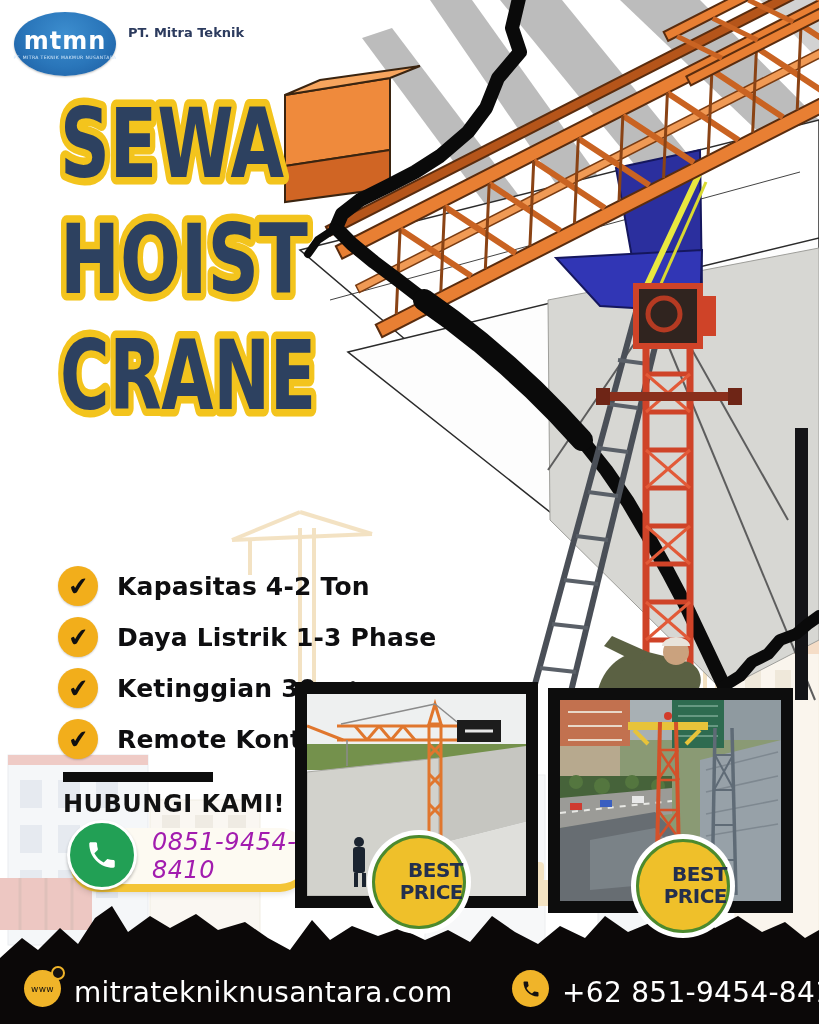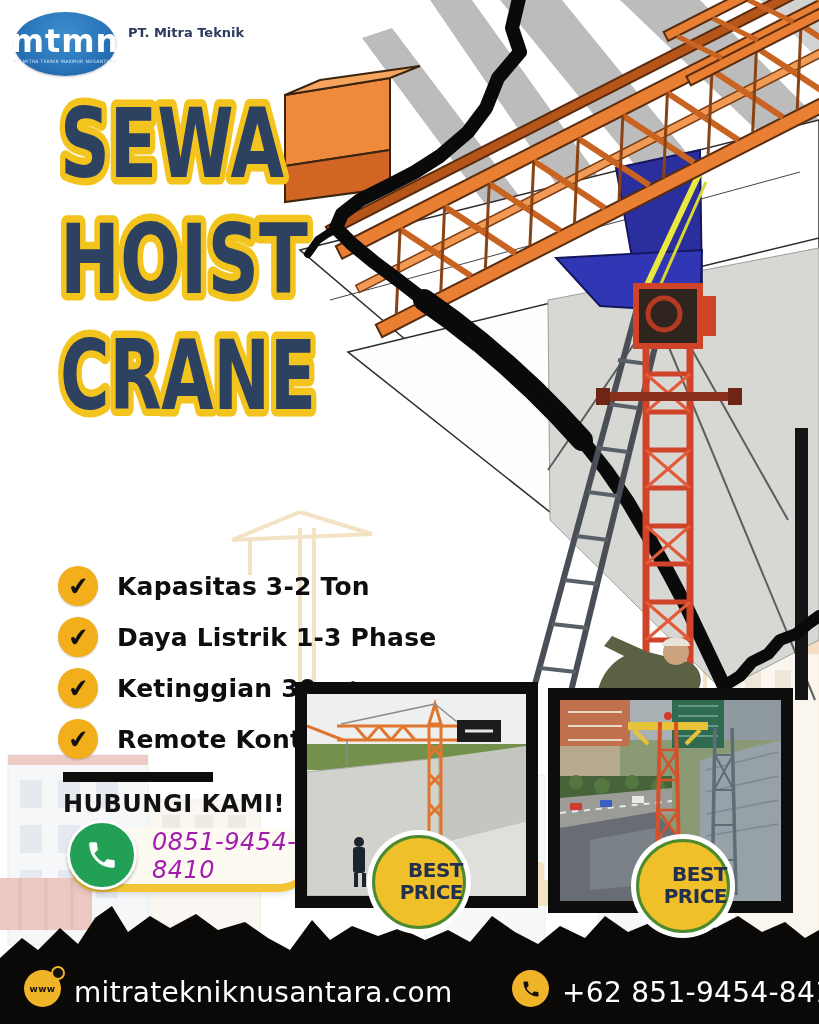--- a/index.html
+++ b/index.html
@@ -9,21 +9,21 @@
   }
   .layer{position:absolute;left:0;top:0;}
 
   
   .logo{
     position:absolute;left:14px;top:12px;width:102px;height:64px;border-radius:50%;
     background:radial-gradient(ellipse at 50% 35%, #3d8ecf 0%, #2a76ba 55%, #1b5a9e 100%);
     display:flex;flex-direction:column;align-items:center;justify-content:center;z-index:5;
     box-shadow:0 1px 2px rgba(0,0,0,.25);
   }
-  .logo .logo-txt{color:#fff;font-weight:bold;font-size:32px;letter-spacing:1px;line-height:1;}
+  .logo .logo-txt{color:#fff;font-weight:bold;font-size:24px;letter-spacing:1px;line-height:1;}
   .logo .logo-sub{color:#d6e9fa;font-size:4.5px;letter-spacing:.4px;margin-top:2px;white-space:nowrap;}
   .company{position:absolute;left:128px;top:24px;z-index:5;color:#2c3b5e;font-weight:bold;
     font-size:13px;line-height:1.45;}
 
   
   .headline{position:absolute;left:48px;top:80px;z-index:5;}
   .headline svg{display:block;}
   .headline text{
     font-family:"DejaVu Sans","Liberation Sans",sans-serif;font-weight:bold;
     fill:#2d4160;stroke:#f3c41d;stroke-width:15px;stroke-linejoin:round;paint-order:stroke fill;
@@ -65,21 +65,21 @@
   .badge-1{left:372px;top:835px;}
   .badge-2{left:636px;top:839px;}
 
   
   .torn{position:absolute;left:0;top:0;z-index:7;pointer-events:none;}
   .footer-item{position:absolute;z-index:9;display:flex;align-items:center;color:#fff;}
   .footer-left{left:24px;top:968px;}
   .footer-right{left:512px;top:968px;}
   .footer-icon{width:37px;height:37px;border-radius:50%;background:#f0b429;
     display:flex;align-items:center;justify-content:center;position:relative;flex:0 0 37px;}
-  .footer-icon .www{font-size:9px;font-weight:bold;color:#141110;letter-spacing:.3px;}
+  .footer-icon .www{font-size:9px;font-weight:normal;color:#141110;letter-spacing:.3px;}
   .footer-icon .mini-globe{position:absolute;right:-4px;top:-4px;width:14px;height:14px;border-radius:50%;
     border:2px solid #f0b429;background:#141110;box-sizing:border-box;}
   .footer-text{margin-left:13px;font-size:28px;letter-spacing:.3px;white-space:nowrap;margin-top:8px;}
 </style>
 </head>
 <body>
 
 <div class="poster">
 
   <svg class="layer" width="819" height="1024" style="z-index:1;opacity:.3">
@@ -296,21 +296,21 @@
       <text x="12" y="97" font-size="97" textLength="256" lengthAdjust="spacingAndGlyphs">CRANE</text>
     </svg>
   </div>
 
 
   <div class="checklist">
     <div class="check-item">
       <div class="check-circle">
         <span>✔</span>
         </div>
-      <span class="check-label">Kapasitas 3-2 Ton</span>
+      <span class="check-label">Kapasitas 4-2 Ton</span>
     </div>
     <div class="check-item">
       <div class="check-circle">
         <span>✔</span>
         </div>
       <span class="check-label">Daya Listrik 1-3 Phase</span>
     </div>
     <div class="check-item">
       <div class="check-circle">
         <span>✔</span>

